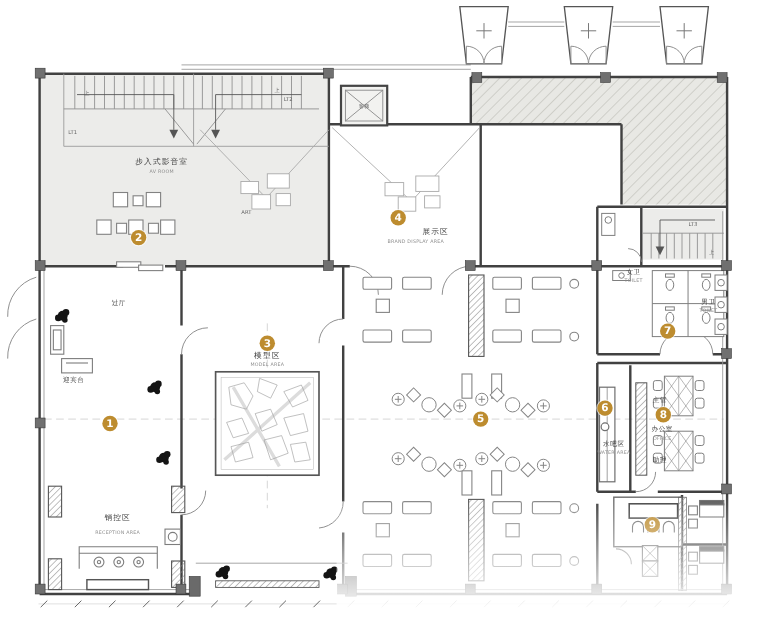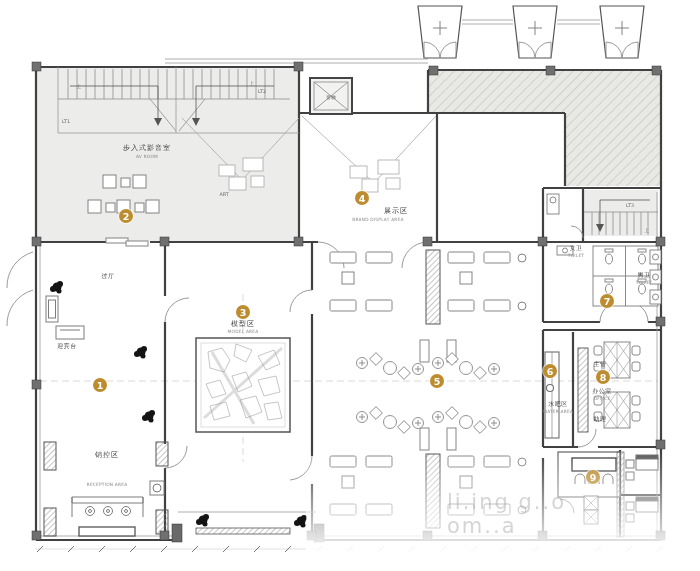--- a/index.html
+++ b/index.html
@@ -404,21 +404,21 @@
 
 <div class="lb cn sm" style="left:108px;top:276px">过厅</div>
 <div class="lb cn sm" style="left:67px;top:346px">迎宾台</div>
 <div class="lb cn" style="left:147px;top:148px">步入式影音室</div>
 <div class="lb en" style="left:147px;top:157px">AV ROOM</div>
 <div class="lb ref" style="left:224px;top:194px">ART</div>
 <div class="lb cn" style="left:396px;top:211px">展示区</div>
 <div class="lb en" style="left:378px;top:220px">BRAND DISPLAY AREA</div>
 <div class="lb cn" style="left:243px;top:324px">模型区</div>
 <div class="lb en" style="left:243px;top:332px">MODEL AREA</div>
-<div class="lb cn" style="left:107px;top:455px">销控区</div>
+<div class="lb cn" style="left:107px;top:471px">销控区</div>
 <div class="lb en" style="left:107px;top:485px">RECEPTION AREA</div>
 <div class="lb cn sm" style="left:558px;top:404px">水吧区</div>
 <div class="lb en" style="left:558px;top:412px">WATER AREA</div>
 <div class="lb cn sm" style="left:576px;top:248px">女卫</div>
 <div class="lb en" style="left:576px;top:256px">TOILET</div>
 <div class="lb cn sm" style="left:644px;top:275px">男卫</div>
 <div class="lb en" style="left:644px;top:283px">TOILET</div>
 <div class="lb cn sm" style="left:600px;top:364px">主管</div>
 <div class="lb cn sm" style="left:602px;top:391px">办公室</div>
 <div class="lb en" style="left:602px;top:399px">OFFICE</div>
@@ -435,15 +435,14 @@
 <div class="mk" style="left:126px;top:216px">2</div>
 <div class="mk" style="left:243px;top:312px">3</div>
 <div class="mk" style="left:362px;top:198px">4</div>
 <div class="mk" style="left:437px;top:381px">5</div>
 <div class="mk" style="left:550px;top:371px">6</div>
 <div class="mk" style="left:607px;top:301px">7</div>
 <div class="mk" style="left:603px;top:377px">8</div>
 <div class="mk" style="left:593px;top:477px">9</div>
 
 <div class="fade"></div>
-<div class="wm">li.ing g..o om..a</div>
 
 </div>
 
 </body></html>

